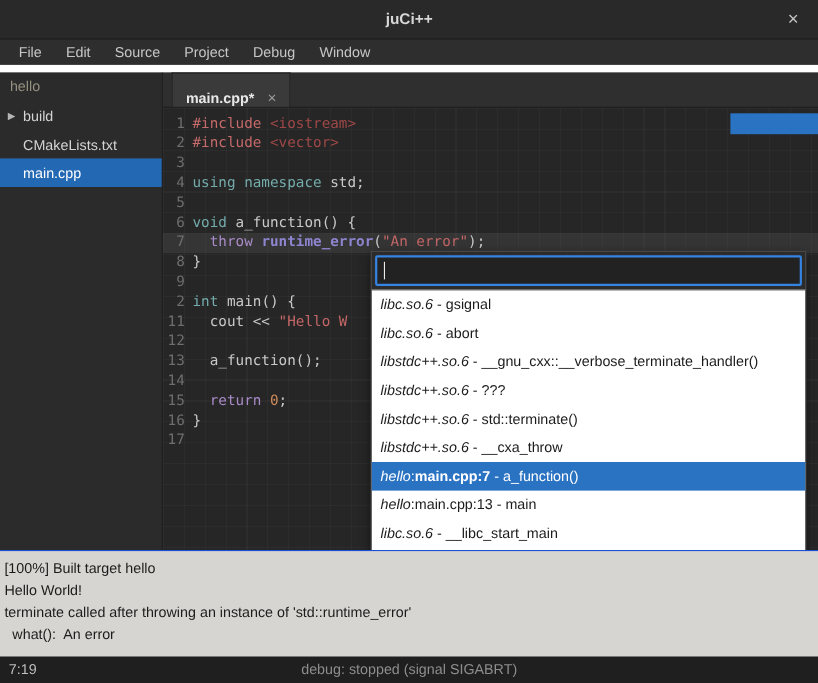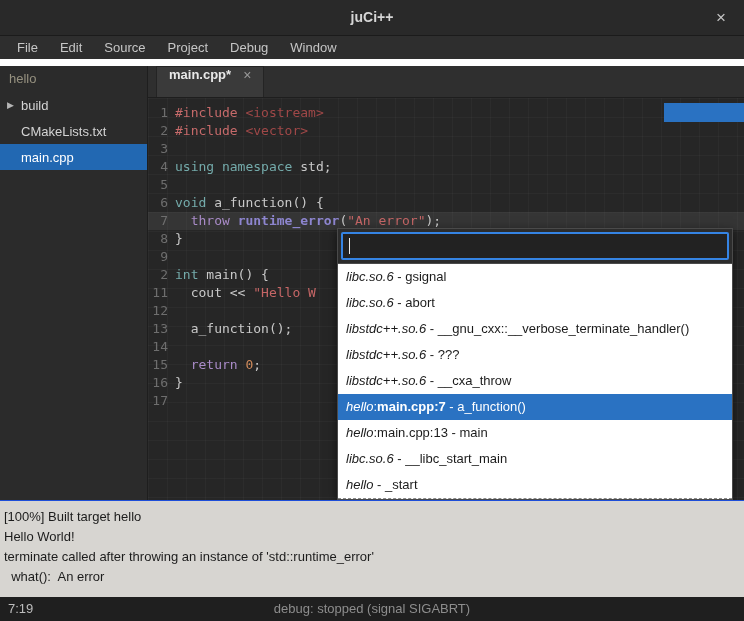--- a/index.html
+++ b/index.html
@@ -24,21 +24,21 @@
            border-right:1px solid #1e1e1e;box-sizing:border-box;}
   .tree-head{height:26px;line-height:26px;padding-left:9px;color:#95907f;font-size:13px;}
   .tree-row{height:26px;display:flex;align-items:center;color:#d4d4d4;font-size:13px;}
   .tree-row .arrow{width:14px;margin-left:7px;font-size:9px;color:#b5b5b5;flex:none;}
   .tree-row.indent{padding-left:21px;}
   .tree-row.sel{background:#2268b2;color:#ffffff;}
 
   
   .tabbar{position:absolute;left:148px;top:66px;right:0;height:32px;background:#2f2f2f;
           border-bottom:1px solid #1e1e1e;display:flex;align-items:flex-end;box-sizing:border-box;}
-  .tab{height:31px;margin-left:8px;display:flex;align-items:flex-start;padding:0 12px;
+  .tab{height:31px;margin-left:8px;display:flex;align-items:flex-end;padding:0 12px;
        background:#3a3a3a;border:1px solid #242424;border-bottom:none;box-sizing:border-box;}
   .tab-label{color:#e8e8e8;font-size:13px;font-weight:bold;}
   .tab-close{margin-left:12px;color:#999;font-size:14px;}
 
   
   .editor{position:absolute;left:148px;top:98px;right:0;height:402px;background:#262626;overflow:hidden;
     background-image:
       repeating-linear-gradient(to right, rgba(255,255,255,0.028) 0 1px, transparent 1px 19px),
       repeating-linear-gradient(to bottom, rgba(255,255,255,0.028) 0 1px, transparent 1px 19px);}
   .codelines{position:absolute;left:0;top:6px;width:100%;}
@@ -136,20 +136,21 @@
 
   <div class="popup">
     <div class="pinput">
       <div class="caret"></div>
     </div>
     <div class="plist" id="plist">
         <div class="prow"><span style="font-style: italic;">libc.so.6</span><span> - gsignal</span></div>
         <div class="prow"><span style="font-style: italic;">libc.so.6</span><span> - abort</span></div>
         <div class="prow"><span style="font-style: italic;">libstdc++.so.6</span><span> - __gnu_cxx::__verbose_terminate_handler()</span></div>
         <div class="prow"><span style="font-style: italic;">libstdc++.so.6</span><span> - ???</span></div>
+        <div class="prow"><span style="font-style: italic;">libstdc++.so.6</span><span> - std::terminate()</span></div>
         <div class="prow"><span style="font-style: italic;">libstdc++.so.6</span><span> - __cxa_throw</span></div>
         <div class="prow sel"><span style="font-style: italic;">hello</span><span>:</span><span style="font-weight: bold;">main.cpp:7</span><span> - a_function()</span></div>
         <div class="prow"><span style="font-style: italic;">hello</span><span>:</span><span style="font-weight: normal;">main.cpp:13</span><span> - main</span></div>
         <div class="prow"><span style="font-style: italic;">libc.so.6</span><span> - __libc_start_main</span></div>
         <div class="prow"><span style="font-style: italic;">hello</span><span> - _start</span></div>
       </div>
   </div>
 
   <div class="output" id="output">
       <div class="oline">[100%] Built target hello</div>

